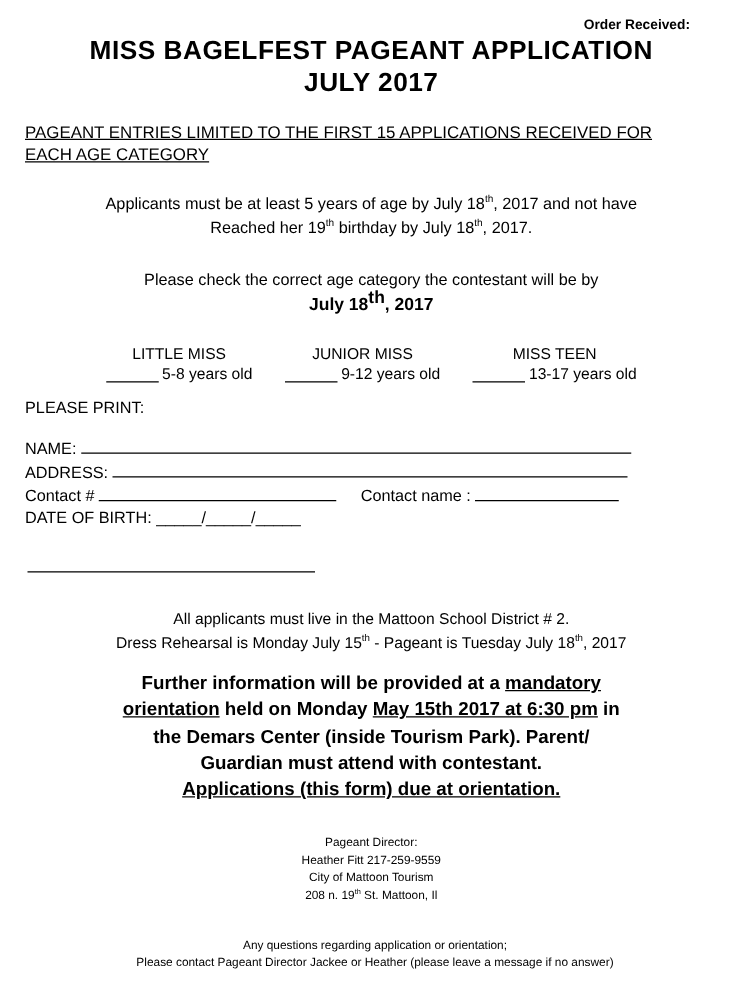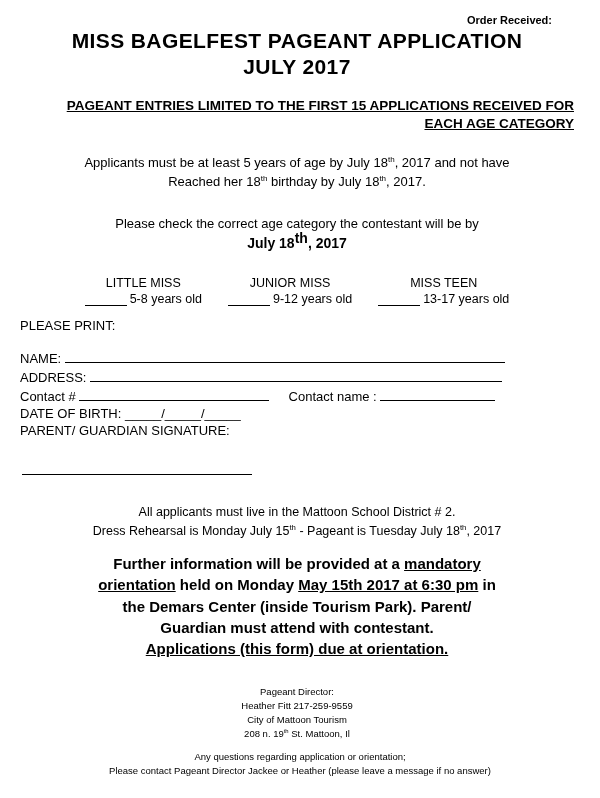--- a/index.html
+++ b/index.html
@@ -34,23 +34,23 @@
     font-size: 21px;
     font-weight: bold;
     letter-spacing: 0.4px;
     line-height: 1.25;
     margin-top: 2px;
   }
   .title .line2 {
     display: block;
   }
   .limit {
-    text-align: right;
+    text-align: left;
     font-size: 13.5px;
-    font-weight: bold;
+    font-weight: normal;
     line-height: 1.35;
     margin-top: 16px;
   }
   .limit span {
     text-decoration: underline;
   }
   .age-req {
     text-align: center;
     font-size: 13px;
     line-height: 1.5;
@@ -170,21 +170,21 @@
     <span class="line2">JULY 2017</span>
   </div>
 
   <div class="limit">
     <span>PAGEANT ENTRIES LIMITED TO THE FIRST 15 APPLICATIONS RECEIVED FOR</span><br>
     <span>EACH AGE CATEGORY</span>
   </div>
 
   <div class="age-req">
     <span>Applicants must be at least 5 years of age by July 18</span><sup>th</sup><span>, 2017 and not have</span><br>
-    <span>Reached her 18</span><sup>th</sup><span> birthday by July 18</span><sup>th</sup><span>, 2017.</span>
+    <span>Reached her 19</span><sup>th</sup><span> birthday by July 18</span><sup>th</sup><span>, 2017.</span>
   </div>
 
   <div class="check-cat">
     <span>Please check the correct age category the contestant will be by</span><br>
     <span class="bold">July 18</span><sup class="bold">th</sup><span class="bold">, 2017</span>
   </div>
 
   <div class="categories">
     <div class="cat">
       <div class="cat-name">LITTLE MISS</div>
@@ -230,21 +230,20 @@
       <span>Contact name :</span>
       <span class="dotline" style="width:115px"></span>
     </div>
 
     <div class="field-row">
       <span>DATE OF BIRTH:</span>
       <span>_____/_____/_____</span>
     </div>
 
     <div class="field-row">
-      <span>PARENT/ GUARDIAN SIGNATURE:</span>
       <span class="sig-line"></span>
     </div>
 
   </div>
 
   <div class="district">
     <span>All applicants must live in the Mattoon School District # 2.</span><br>
     <span>Dress Rehearsal is Monday July 15</span><sup>th</sup><span> - Pageant is Tuesday July 18</span><sup>th</sup><span>, 2017</span>
   </div>
 

